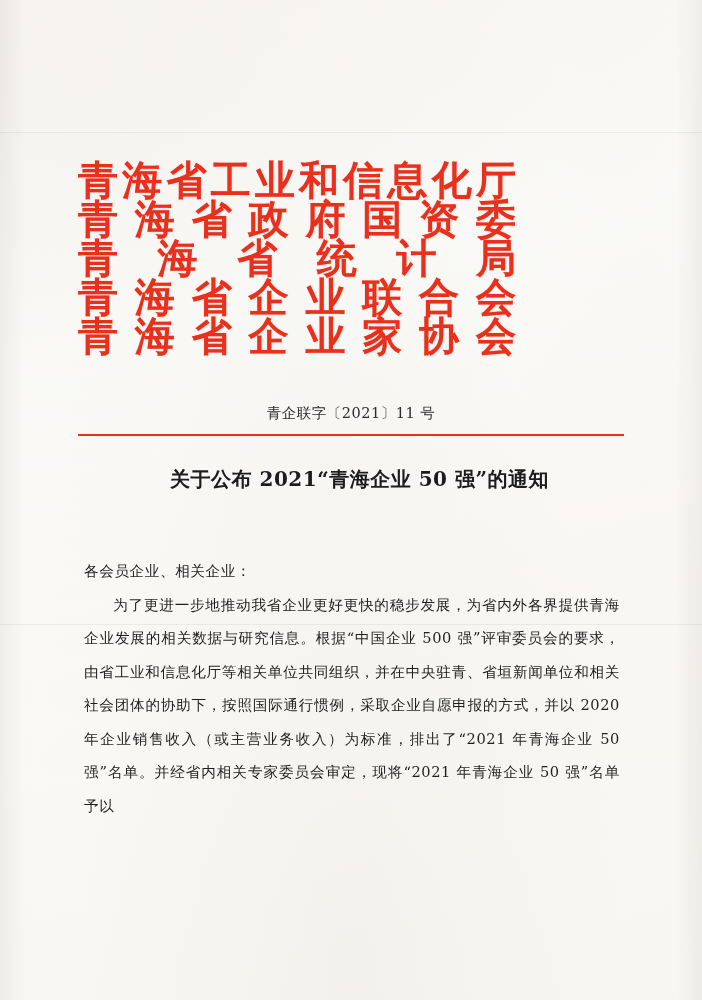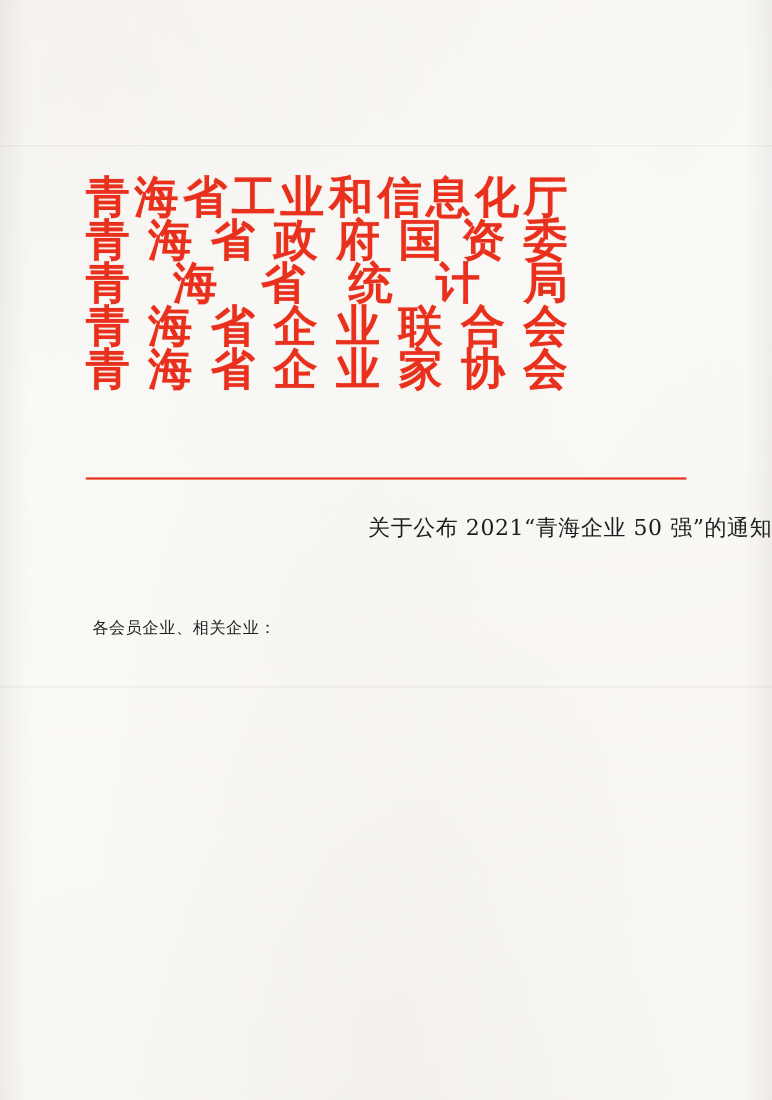--- a/index.html
+++ b/index.html
@@ -89,23 +89,23 @@
     left: 78px;
     width: 546px;
     height: 2px;
     background: #e8301c;
   }
   .doc-title {
     position: absolute;
     top: 466px;
     left: 17px;
     right: 0;
-    text-align: right;
+    text-align: center;
     font-size: 20px;
-    font-weight: normal;
+    font-weight: bold;
     color: #1c1c1c;
     letter-spacing: 0.5px;
     font-family: "DejaVu Serif", "Liberation Serif", serif;
   }
   .body-text {
     position: absolute;
     top: 554px;
     left: 84px;
     width: 536px;
     color: #1f1f1f;
@@ -200,22 +200,24 @@
           <span>省</span>
           <span>企</span>
           <span>业</span>
           <span>家</span>
           <span>协</span>
           <span>会</span>
         </div>
     </div>
   </div>
 
+  <div class="docnum">青企联字〔2021〕11 号</div>
 
   <div class="redline"></div>
 
   <div class="doc-title">关于公布 2021“青海企业 50 强”的通知</div>
 
   <div class="body-text">
     <p>各会员企业、相关企业：</p>
+    <p class="indent">为了更进一步地推动我省企业更好更快的稳步发展，为省内外各界提供青海企业发展的相关数据与研究信息。根据“中国企业 500 强”评审委员会的要求，由省工业和信息化厅等相关单位共同组织，并在中央驻青、省垣新闻单位和相关社会团体的协助下，按照国际通行惯例，采取企业自愿申报的方式，并以 2020 年企业销售收入（或主营业务收入）为标准，排出了“2021 年青海企业 50 强”名单。并经省内相关专家委员会审定，现将“2021 年青海企业 50 强”名单予以</p>
   </div>
 
 </div>
 
 </body></html>

